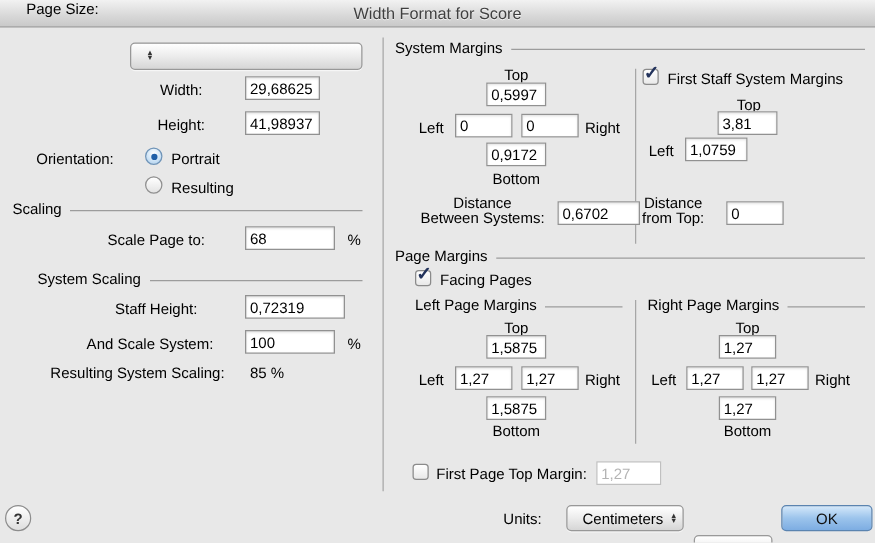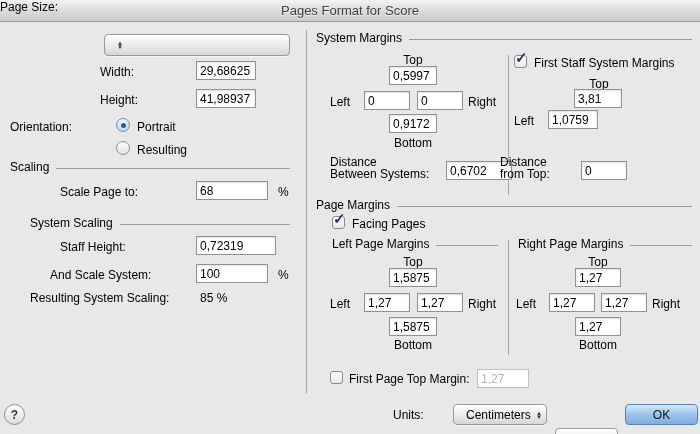--- a/index.html
+++ b/index.html
@@ -11,21 +11,21 @@
     position:relative; overflow:hidden;
   }
   .titlebar {
     position:absolute; left:0; top:0; width:700px; height:22px;
     background:linear-gradient(#f2f2f2,#d8d8d8 60%,#c9c9c9);
     border-bottom:1px solid #9a9a9a;
     display:flex; align-items:center; justify-content:center;
     font-size:13px; color:#3f3f3f; text-shadow:0 1px 0 rgba(255,255,255,.7);
   }
   .lbl { position:absolute; white-space:nowrap; }
-  .r { text-align:left; }
+  .r { text-align:center; }
   .c { text-align:center; }
   .tf {
     position:absolute; height:19px;
     border:1px solid #919191; background:#fff;
     font-family:"Liberation Sans", sans-serif; font-size:12px;
     padding:0 3px; box-shadow:inset 0 1px 2px rgba(0,0,0,.12);
     outline:none;
   }
   .tf.disabled { color:#b4b4b4; border-color:#c0c0c0; box-shadow:none; }
   .popup {
@@ -75,21 +75,21 @@
     position:absolute; width:21px; height:21px; border-radius:50%;
     border:1px solid #8d8d8d; background:linear-gradient(#ffffff,#dedede);
     display:flex; align-items:center; justify-content:center;
     font-size:12px; font-weight:bold; color:#333;
   }
 </style>
 </head>
 <body>
 
 <div class="titlebar">
-  <span>Pages Format for Score</span>
+  <span>Width Format for Score</span>
 </div>
 
 <div class="lbl r" style="left:0;top:40;width:100px">Page Size:</div>
 <div class="popup" style="left:104px;top:34px;width:186px;height:22px">
   <span class="stepper">
       <span>▲</span>
       <span>▼</span>
     </span>
 </div>
 

